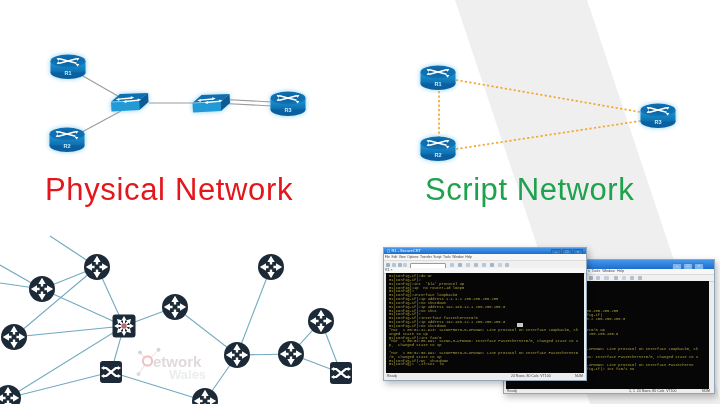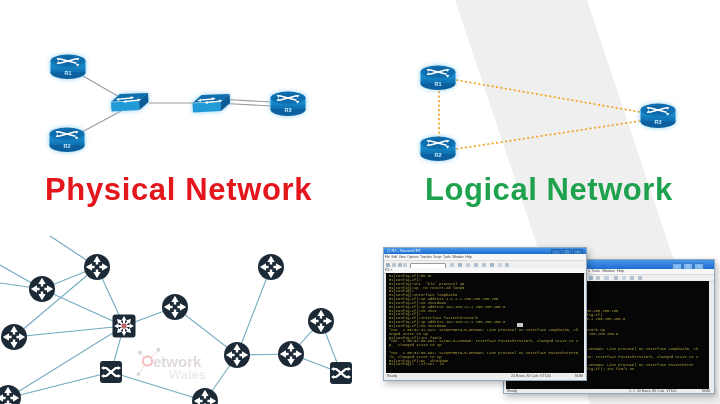--- a/index.html
+++ b/index.html
@@ -1,18 +1,18 @@
 <!DOCTYPE html>
 <html><head>
 <meta charset="utf-8">
 <style>
   html,body{margin:0;padding:0}
   body{width:720px;height:404px;position:relative;background:#fff;overflow:hidden;
        font-family:"Liberation Sans",sans-serif}
-  .ttl{position:absolute;font-weight:bold;font-size:31px;white-space:nowrap}
+  .ttl{position:absolute;font-weight:normal;font-size:31px;white-space:nowrap}
   #phys{left:45px;top:172px;color:#e3161c;letter-spacing:0.65px}
   #logi{left:425px;top:172px;color:#1fa24d;letter-spacing:0.55px}
   .win{position:absolute;background:#ececec;border:1px solid #8fa6bd;
        box-shadow:2px 3px 7px rgba(0,0,0,.28)}
   .tbar{position:absolute;left:0;right:0;top:0;background:linear-gradient(#4697ea,#1c6ecf);}
   .btns{position:absolute;display:flex;gap:1px}
   .btn{background:#7db6ee;border:1px solid #3c7cc0;color:#fff;text-align:center}
   .menu{position:absolute;left:0;right:0;background:#f7f7f7;color:#4a4a4a;overflow:hidden}
   .tool{position:absolute;left:0;right:0;background:#f0f0f0;border-top:1px solid #dcdcdc;border-bottom:1px solid #d0d0d0}
   .ic{position:absolute;border-radius:1px}
@@ -191,21 +191,21 @@
     <circle cx="147.5" cy="361" r="4.6" fill="#fff" stroke="#f1bcba" stroke-width="2.1"></circle>
     <circle cx="140" cy="352.5" r="2" fill="#d2d2d5"></circle>
     <circle cx="158.5" cy="349.8" r="2" fill="#d2d2d5"></circle>
     <circle cx="138.5" cy="374" r="2" fill="#d6d6d9"></circle>
     <text x="153" y="366.5" font-size="15" font-weight="bold" fill="#ddd6d6">etwork</text>
     <text x="169" y="379" font-size="13" font-weight="bold" fill="#e9ebed">Wales</text>
   </g>
 </svg>
 
 <div class="ttl" id="phys">Physical Network</div>
-<div class="ttl" id="logi">Logical Network</div>
+<div class="ttl" id="logi">Script Network</div>
 
 <div class="win" id="w2" style="left:503px;top:259px;width:210px;height:132.5px">
   <div class="tbar" style="height:8.5px"></div>
   <div class="btns" style="right:10px;top:3px">
     <div class="btn" style="width:8px;height:5.5px;font-size:4px;line-height:4.5px">–</div>
     <div class="btn" style="width:8px;height:5.5px;font-size:4px;line-height:4.5px">□</div>
     <div class="btn" style="width:8px;height:5.5px;font-size:4px;line-height:4.5px">×</div>
   </div>
   <div class="menu" style="top:8.5px;height:5px;font-size:3.6px;line-height:5px">
     <span style="position:absolute;left:84px">s&nbsp;&nbsp;Tools&nbsp;&nbsp;Window&nbsp;&nbsp;Help</span>

